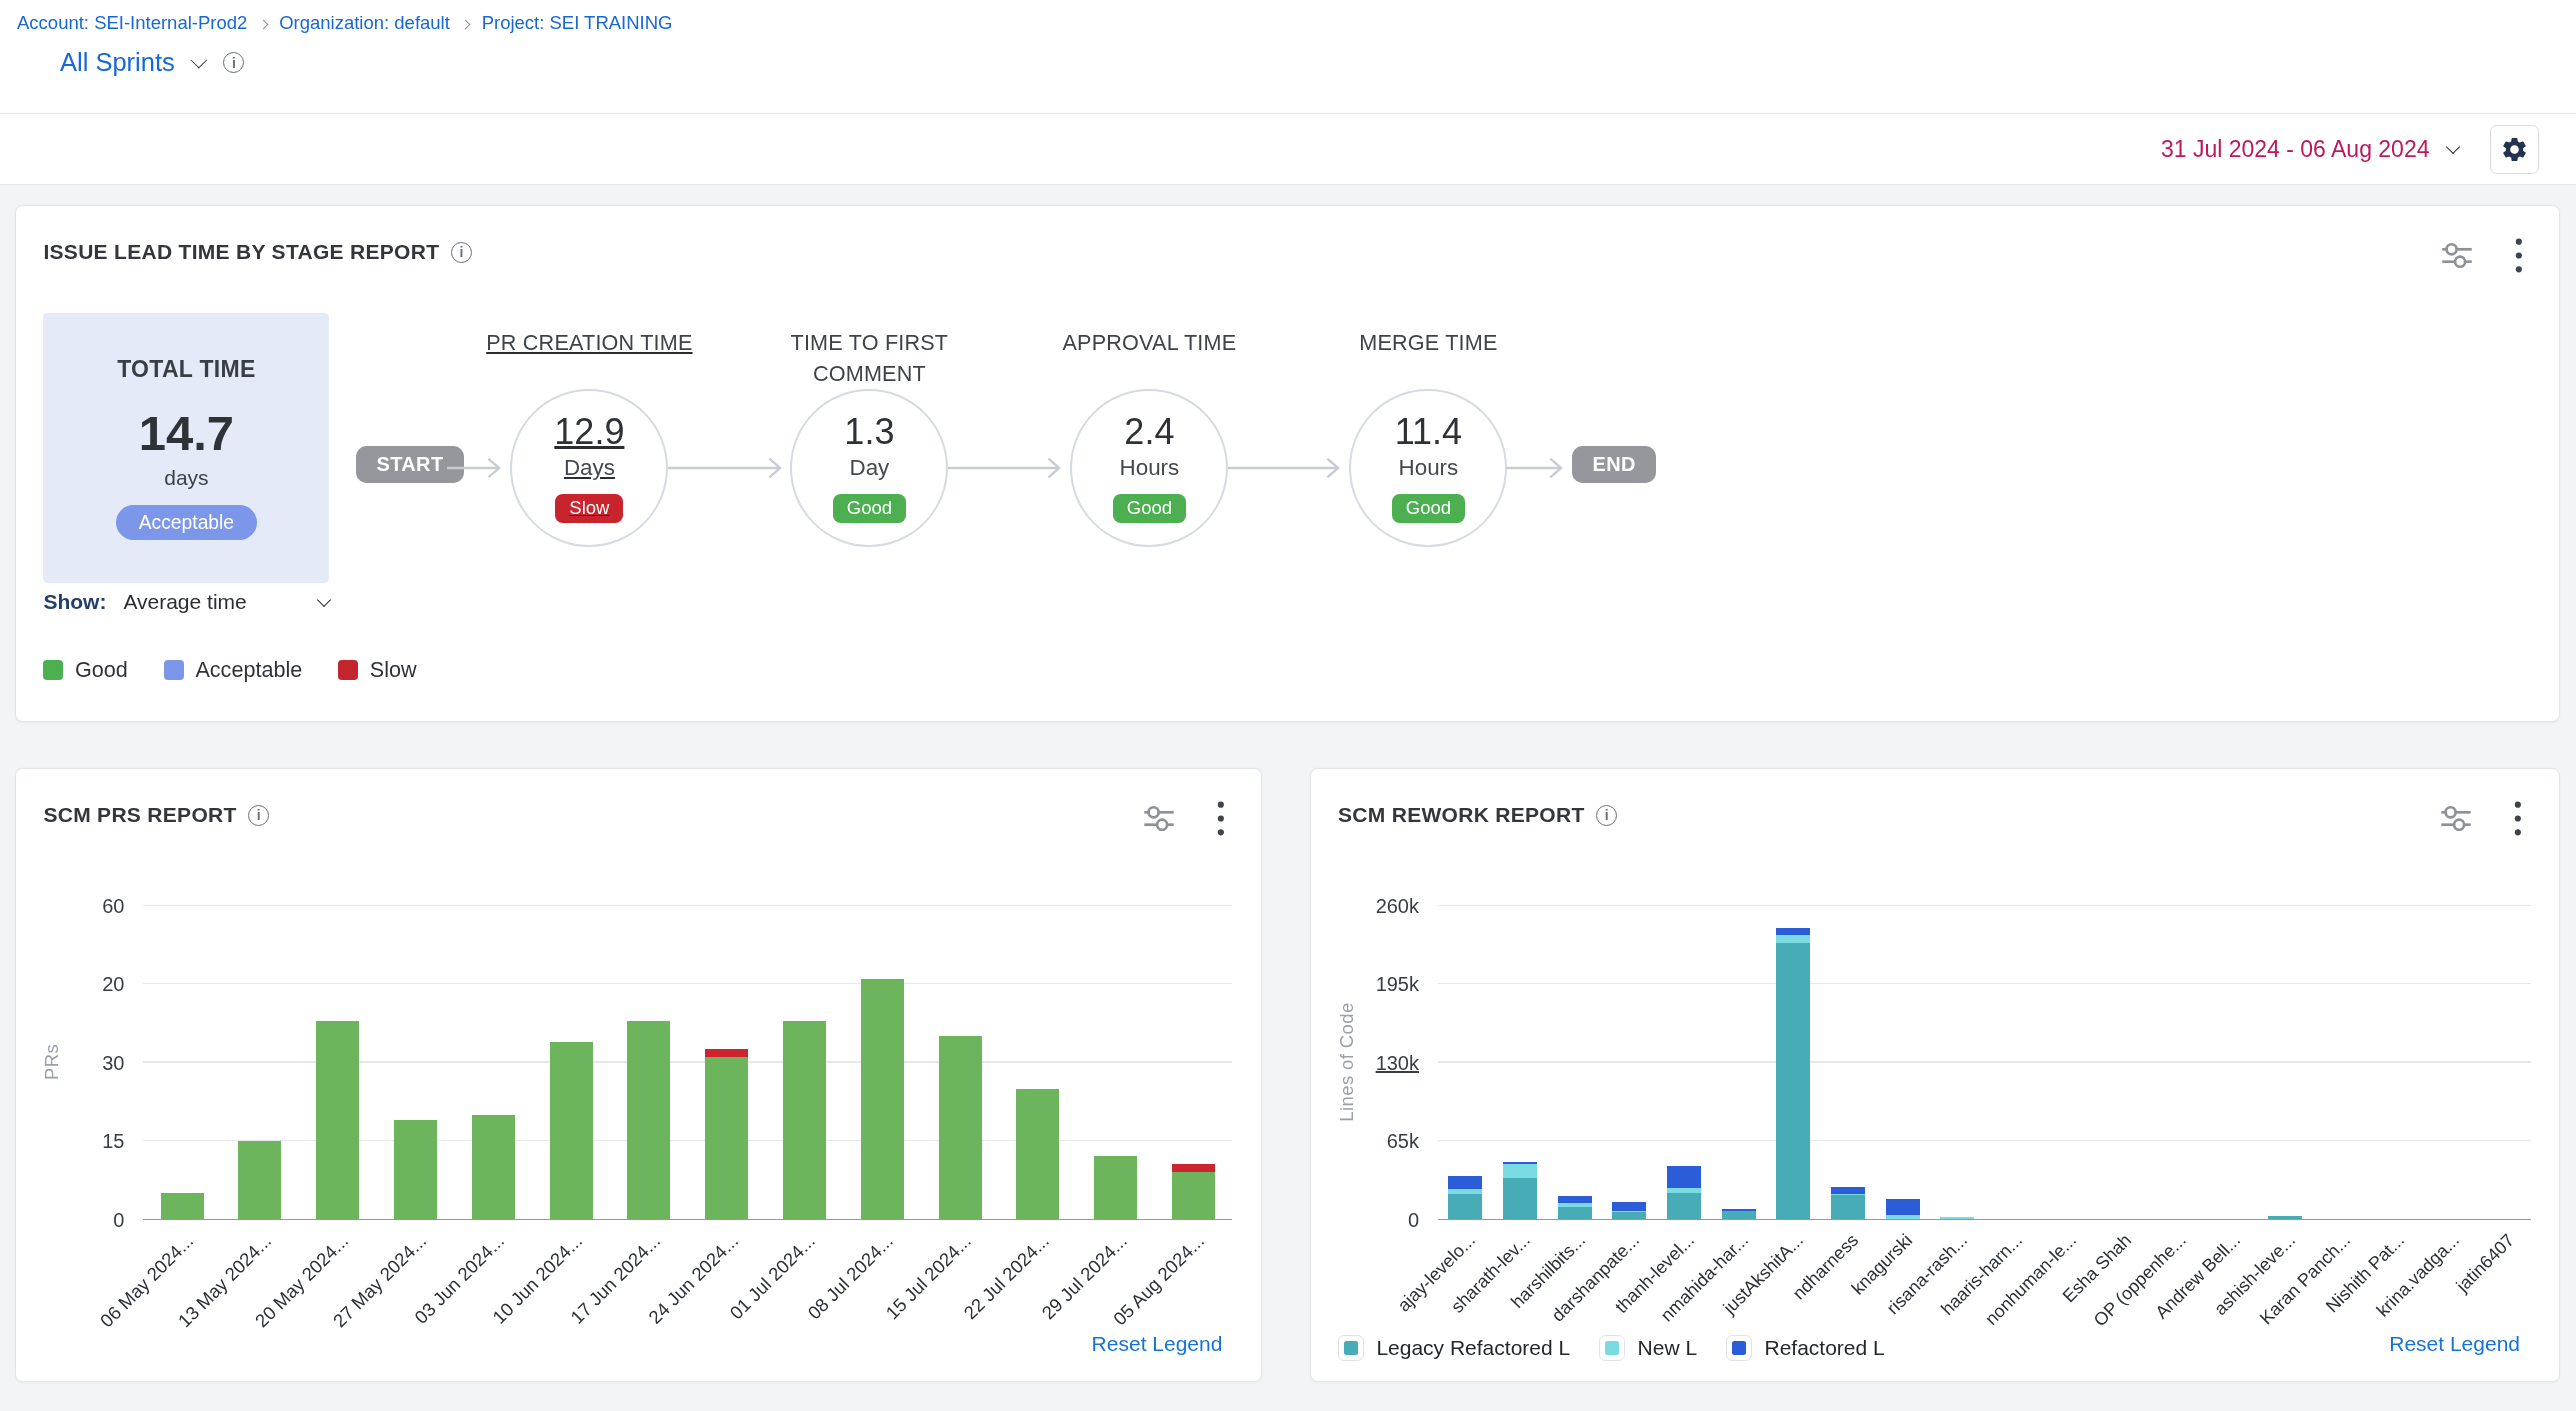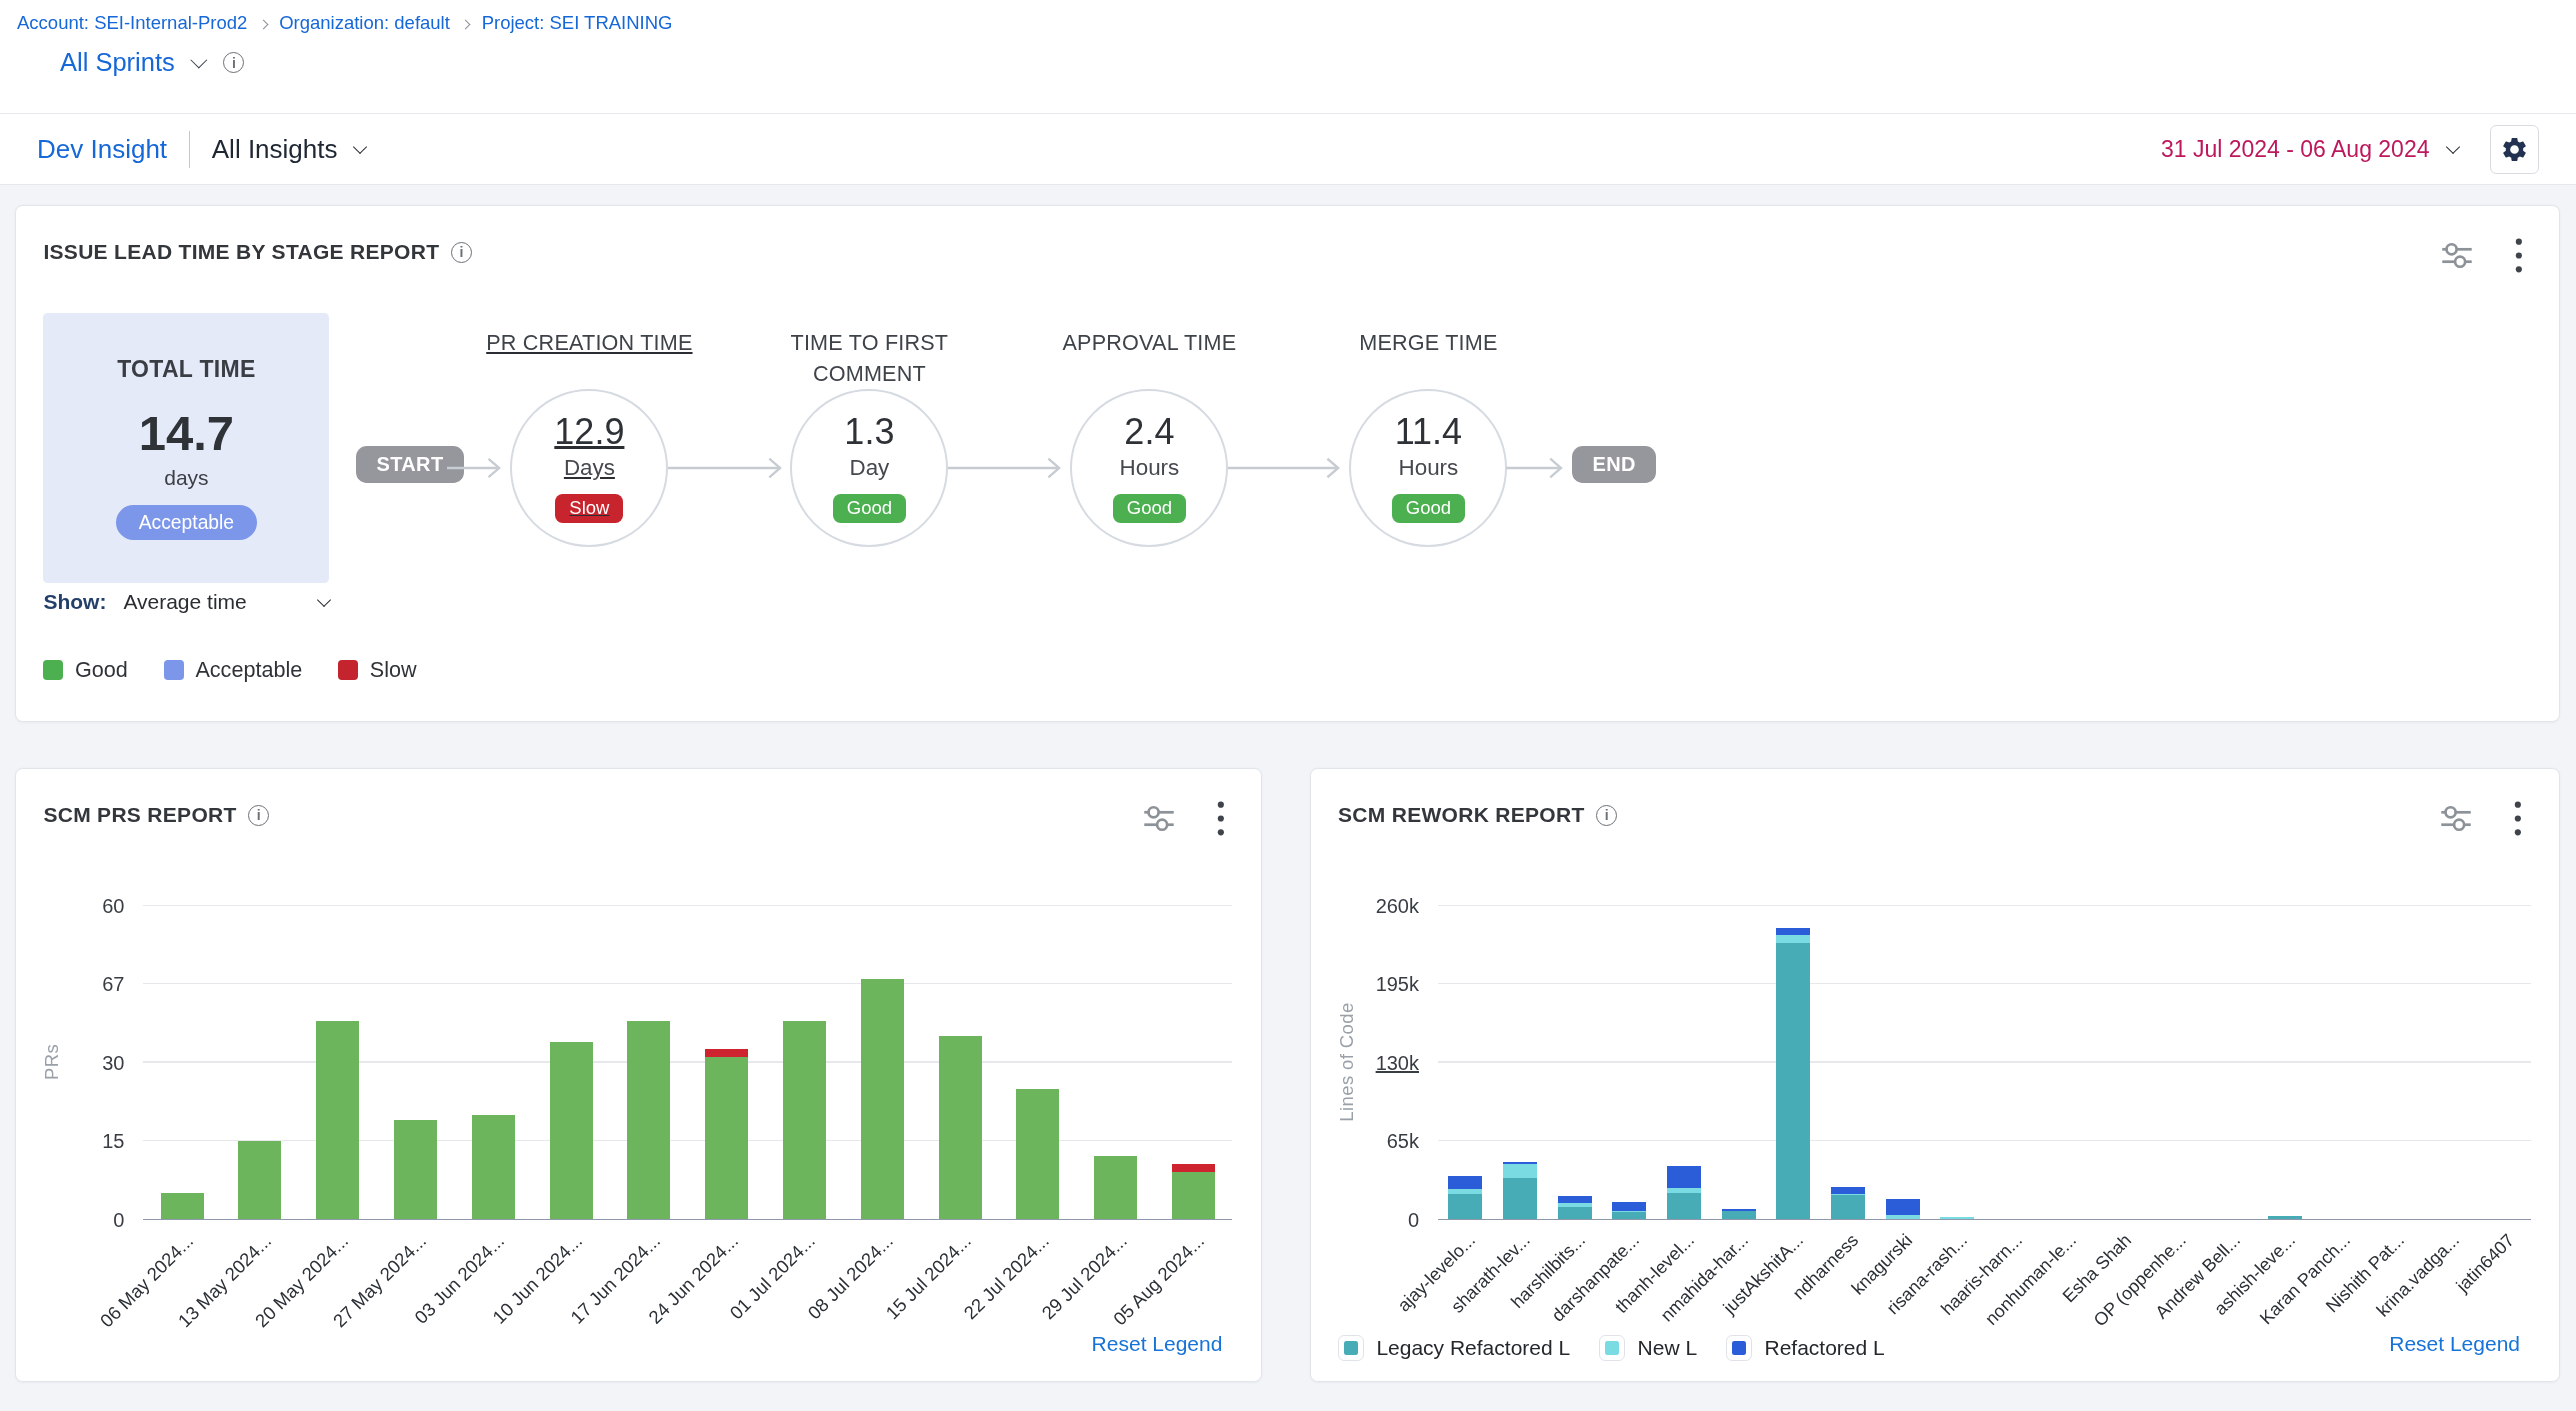--- a/index.html
+++ b/index.html
@@ -100,28 +100,20 @@
     <span class="crumb">Project: SEI TRAINING</span>
   </div>
   <div class="sprint-row">
     <span class="sprint-label">All Sprints</span>
     <span class="chev chev-lg"></span>
     <span class="info-icon">i</span>
   </div>
 </div>
 
 <div class="band2">
-  <div class="band2-left">
-    <span class="nav-active">Dev Insight</span>
-    <span class="vsep"></span>
-    <span class="insight-select">
-      <span class="insight-label">All Insights</span>
-      <span class="chev chev-md"></span>
-    </span>
-  </div>
   <div class="band2-right">
     <span class="date-range">
       <span>31 Jul 2024  -  06 Aug 2024</span>
       <span class="chev chev-md"></span>
     </span>
     <span class="gear-btn">
       <svg width="29" height="29" viewBox="0 0 24 24">
         <path fill="#233250" d="M19.14 12.94c.04-.3.06-.61.06-.94 0-.32-.02-.64-.07-.94l2.03-1.58c.18-.14.23-.41.12-.61l-1.92-3.32c-.12-.22-.37-.29-.59-.22l-2.39.96c-.5-.38-1.03-.7-1.62-.94l-.36-2.54c-.04-.24-.24-.41-.48-.41h-3.84c-.24 0-.43.17-.47.41l-.36 2.54c-.59.24-1.13.57-1.62.94l-2.39-.96c-.22-.08-.47 0-.59.22L2.74 8.87c-.12.21-.08.47.12.61l2.03 1.58c-.05.3-.09.63-.09.94s.02.64.07.94l-2.03 1.58c-.18.14-.23.41-.12.61l1.92 3.32c.12.22.37.29.59.22l2.39-.96c.5.38 1.03.7 1.62.94l.36 2.54c.05.24.24.41.48.41h3.84c.24 0 .44-.17.47-.41l.36-2.54c.59-.24 1.13-.56 1.62-.94l2.39.96c.22.08.47 0 .59-.22l1.92-3.32c.12-.22.07-.47-.12-.61l-2.01-1.58zM12 15.6c-1.98 0-3.6-1.62-3.6-3.6s1.62-3.6 3.6-3.6 3.6 1.62 3.6 3.6-1.62 3.6-3.6 3.6z"></path>
       </svg>
     </span>
@@ -265,21 +257,21 @@
           <circle cx="5" cy="24" r="4" fill="#3F444A"></circle>
           <circle cx="5" cy="42" r="4" fill="#3F444A"></circle>
       </svg>
     </span>
   </div>
   <div class="yaxis-title">PRs</div>
   <div class="yticks">
       <span class="ytick" style="bottom: calc(0% - 11.6px);">0</span>
       <span class="ytick" style="bottom: calc(25% - 11.6px);">15</span>
       <span class="ytick" style="bottom: calc(50% - 11.6px);">30</span>
-      <span class="ytick" style="bottom: calc(75% - 11.6px);">67</span>
+      <span class="ytick" style="bottom: calc(75% - 11.6px);">20</span>
       <span class="ytick" style="bottom: calc(100% - 11.6px);">60</span>
     </div>
   <div class="plot" style="width:1089px;">
       <div class="gridline" style="bottom: 25%;"></div>
       <div class="gridline" style="bottom: 50%;"></div>
       <div class="gridline" style="bottom: 75%;"></div>
       <div class="gridline" style="bottom: 100%;"></div>
       <div class="bar" style="left: calc(3.57143% - 21.6px); width: 43px;">
         <div class="bar-seg" style="height: 8.33333%; background: rgb(108, 181, 92);"></div>
       </div>

